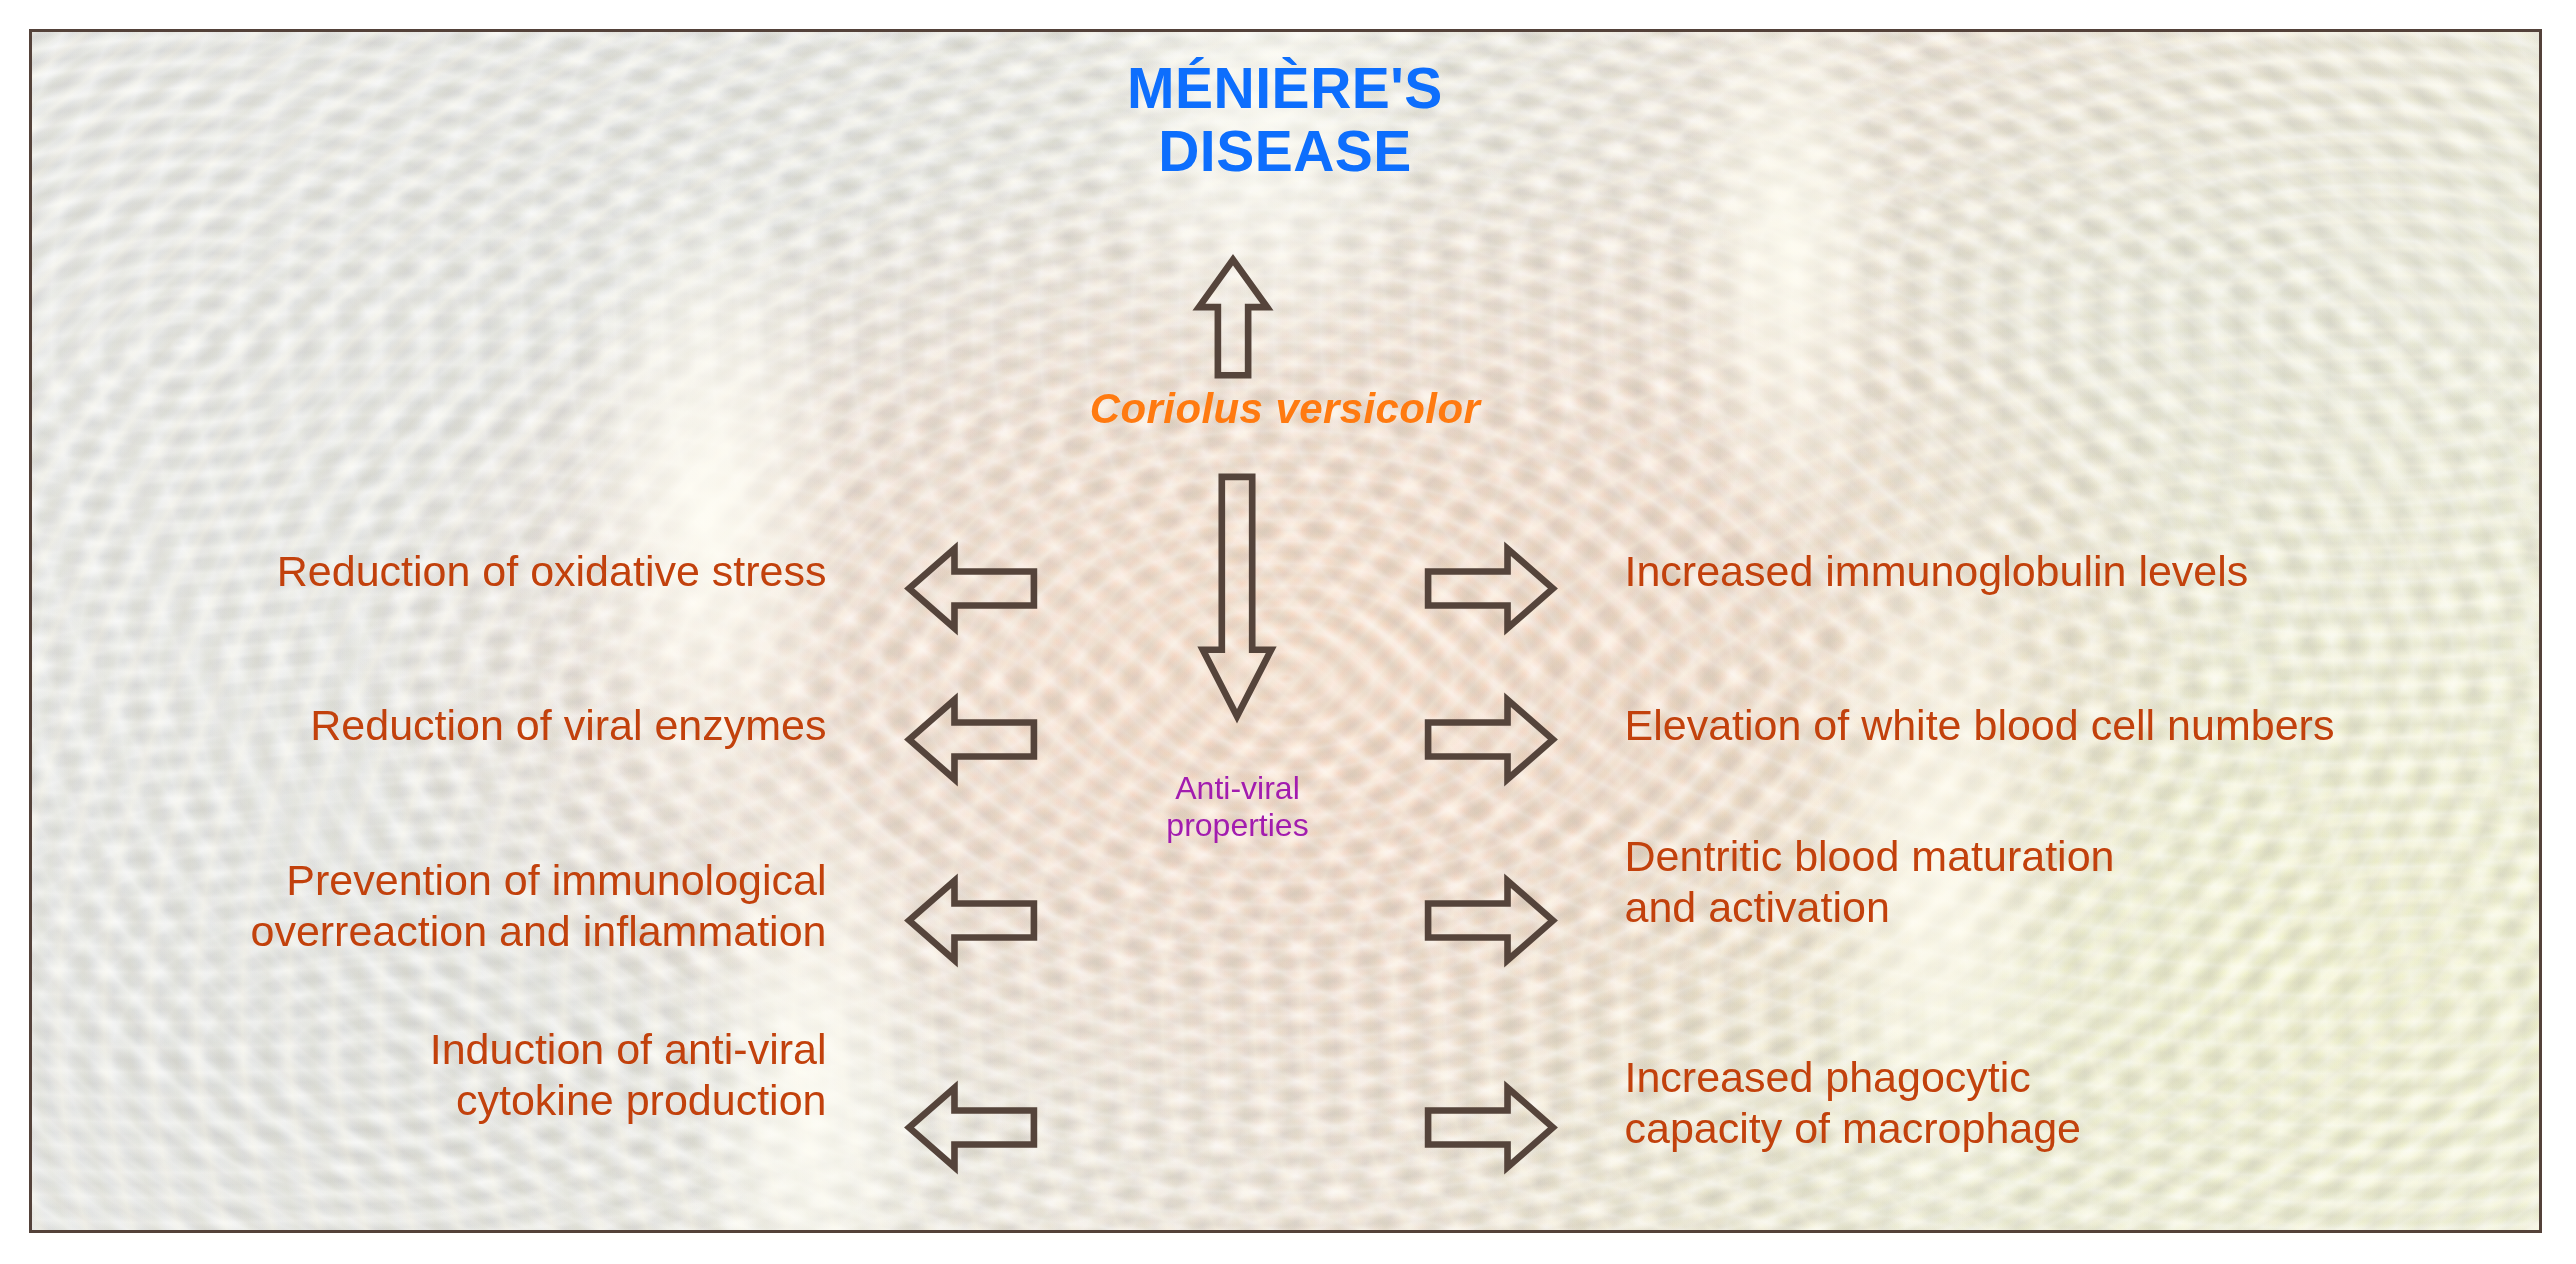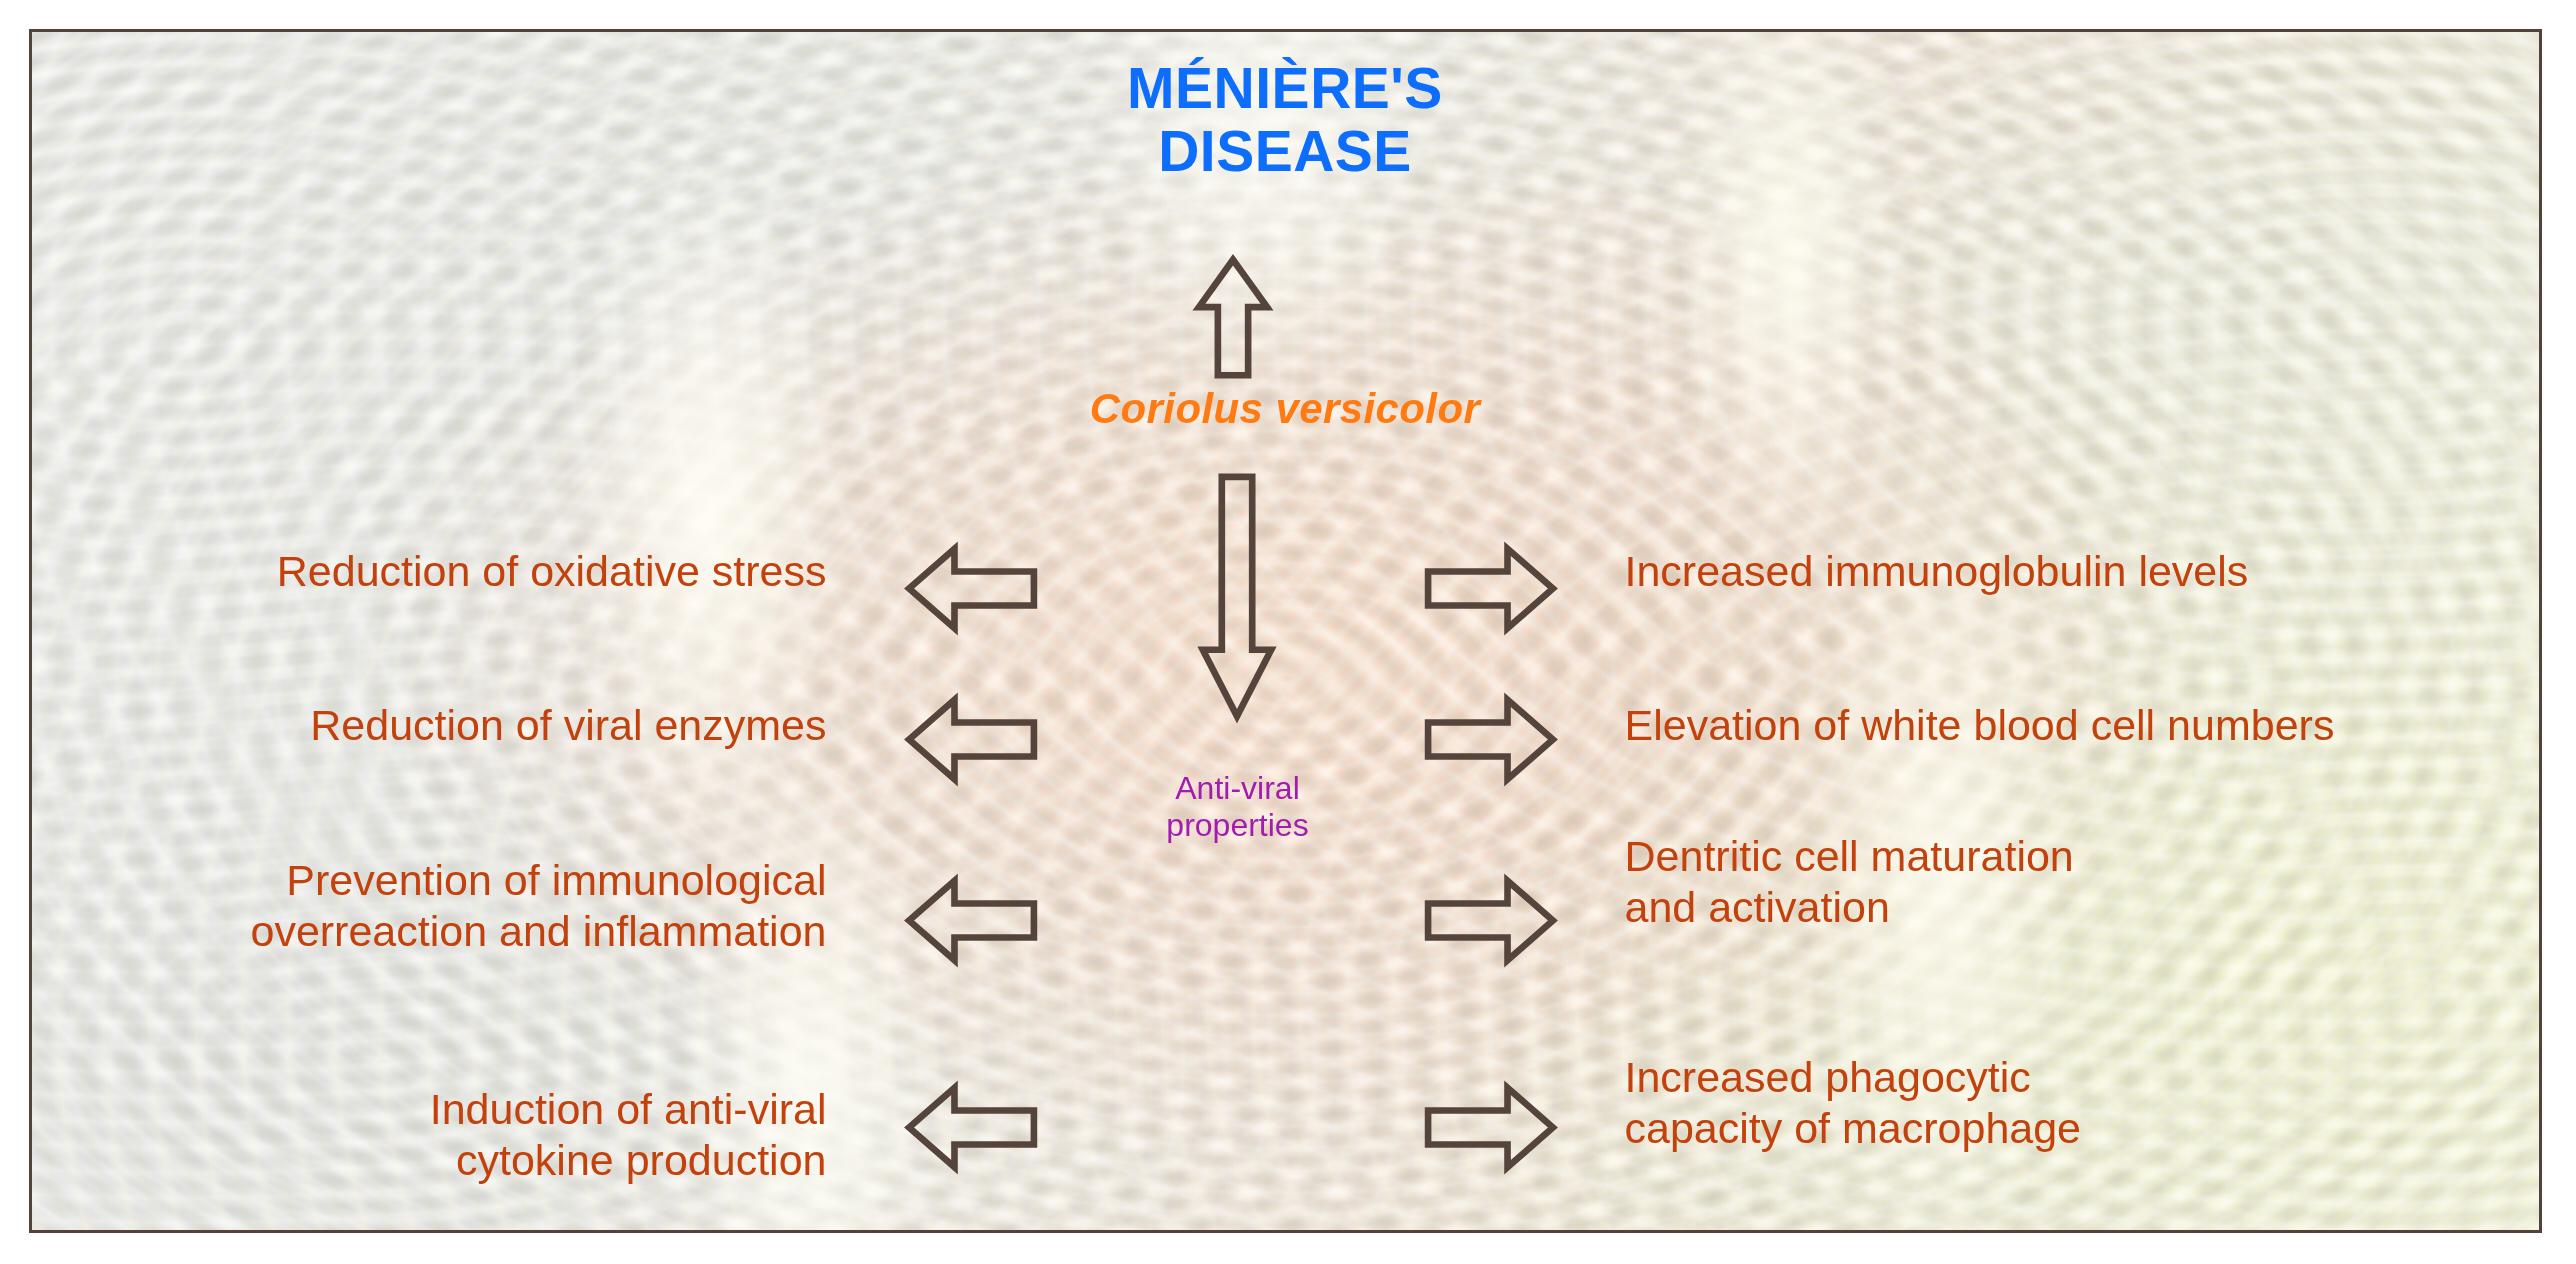--- a/index.html
+++ b/index.html
@@ -153,21 +153,21 @@
     line-height:1.2;
     white-space:nowrap;
   }
   .benefit .line{display:block;}
   .benefit.left{text-align:right; right:1712px;}
   .benefit.right{text-align:left; left:1593px;}
 
   .b-l1{top:514px;}
   .b-l2{top:668px;}
   .b-l3{top:799px;margin-top:24px;}
-  .b-l4{top:1052px;}
+  .b-l4{top:992px;}
   .b-r1{top:514px;}
   .b-r2{top:668px;}
   .b-r3{top:799px;}
   .b-r4{top:1020px;}
 
   
   .arrow{position:absolute;}
   .arrow svg{display:block; overflow:visible;}
   .arrow path{fill:none; stroke:#55443b; stroke-width:7; stroke-linejoin:miter;}
 
@@ -280,21 +280,21 @@
         <span class="line">cytokine production</span>
       </div>
 
       <div class="benefit right b-r1">
         <span class="line">Increased immunoglobulin levels</span>
       </div>
       <div class="benefit right b-r2">
         <span class="line">Elevation of white blood cell numbers</span>
       </div>
       <div class="benefit right b-r3">
-        <span class="line">Dentritic cell maturation</span>
+        <span class="line">Dentritic blood maturation</span>
         <span class="line">and activation</span>
       </div>
       <div class="benefit right b-r4">
         <span class="line">Increased phagocytic</span>
         <span class="line">capacity of macrophage</span>
       </div>
 
     </div>
   </div>
 </div>

